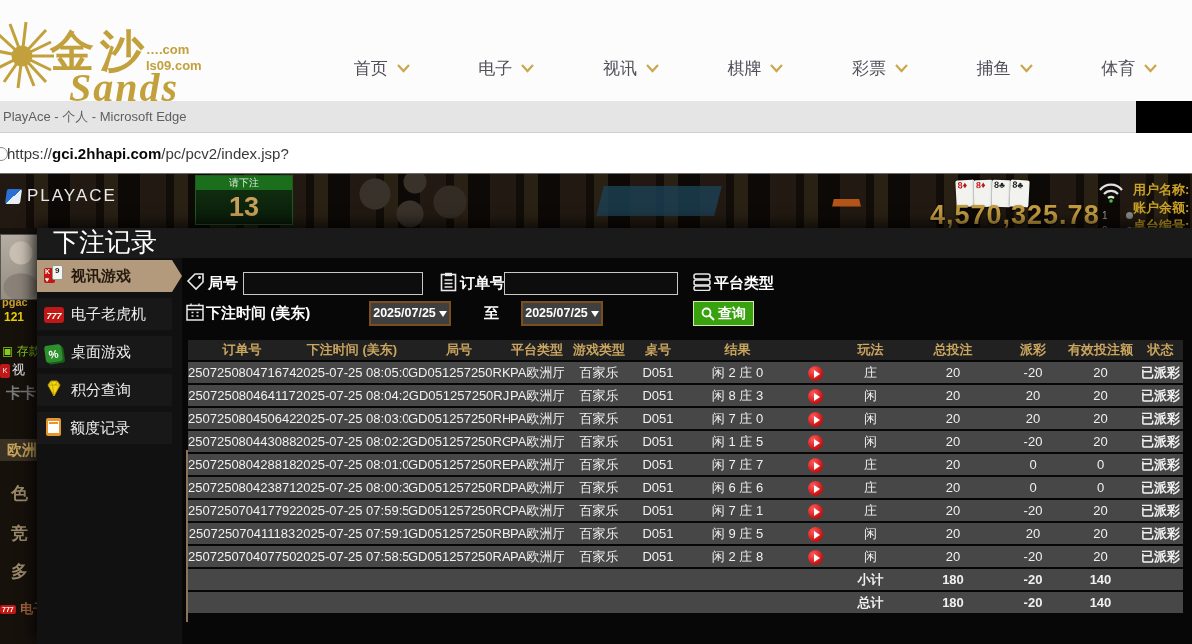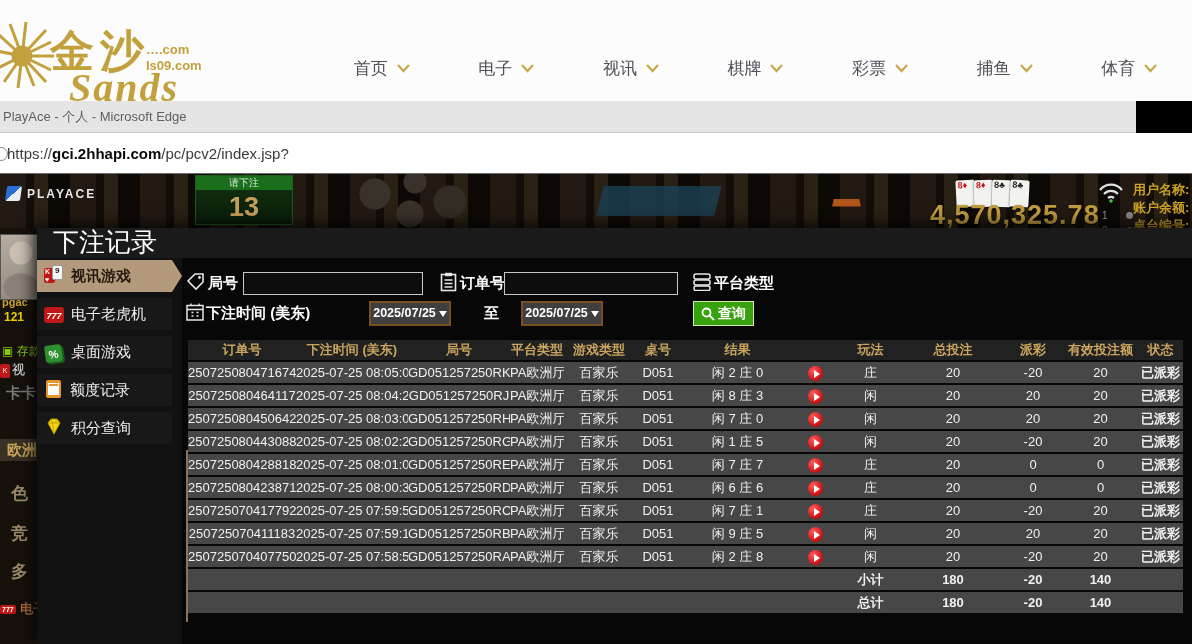--- a/index.html
+++ b/index.html
@@ -37,21 +37,21 @@
                radial-gradient(circle 14px at 55px 40px,#39322a 0 13px,transparent 14px),
                radial-gradient(circle 12px at 60px 8px,#39322a 0 11px,transparent 12px),
                radial-gradient(circle 17px at 95px 28px,#332c24 0 16px,transparent 17px); }
   .blue-wedge { position:absolute; left:600px; top:12px; width:118px; height:30px; background:#1c3e51;
     transform:skewX(-14deg); opacity:.85; }
   .orange-wedge { position:absolute; left:833px; top:24px; width:27px; height:9px; background:#b35418;
     transform:perspective(40px) rotateX(35deg); }
   .playace-bar { position:absolute; left:6px; top:12px; display:flex; align-items:center; gap:6px; }
   .playace-icon { width:15px; height:15px; background:linear-gradient(135deg,#2b6fd4 50%,#e8eef6 50%);
     transform:skewX(-8deg); border-radius:2px; }
-  .playace-text { color:#e9e9e9; font-size:12px; font-weight:bold; letter-spacing:2px; }
+  .playace-text { color:#e9e9e9; font-size:17px; font-weight:normal; letter-spacing:2px; }
   .bet-box { position:absolute; left:195px; top:1px; width:98px; height:50px; border:1px solid #1e5c1e;
     background:linear-gradient(#123312,#0a1c0a); }
   .bet-box .prompt { height:14px; background:#1b6e1b; color:#d8ecd8; font-size:10px; text-align:center; line-height:14px; }
   .bet-box .count { color:#c8a05a; font-size:27px; font-weight:bold; text-align:center; line-height:34px; }
   .cards-8888 { position:absolute; left:956px; top:6px; display:flex; }
   .mini-card { width:19px; height:27px; background:#f2f2ef; border-radius:2px; margin-right:-1px;
     box-shadow:0 0 2px rgba(0,0,0,.7); font-size:9px; font-weight:bold; padding:1px 0 0 2px; line-height:8px; }
   .mini-card.red { color:#c01818; } .mini-card.black { color:#222; }
   .big-balance { position:absolute; left:930px; top:26px; color:#c29b40; font-size:27px; font-weight:bold;
     letter-spacing:1px; text-shadow:0 1px 2px #000; white-space:nowrap; }
@@ -277,29 +277,29 @@
           </div>
           <div class="side-item">
             <span><span class="ic ic-777">777</span></span>
             <span>电子老虎机</span>
           </div>
           <div class="side-item">
             <span><span class="ic ic-table">%</span></span>
             <span>桌面游戏</span>
           </div>
           <div class="side-item">
-            <span><span class="ic ic-doc"></span></span>
-            <span>额度记录</span>
-          </div>
-          <div class="side-item">
             <span><svg class="ic" width="20" height="20" viewBox="0 0 20 20">
                 <path d="M4 6 L7 2 L13 2 L16 6 L10 17 Z" fill="#f5d812" stroke="#b89a00" stroke-width="1"></path>
                 <path d="M4 6 h12 M7 2 L8.5 6 L10 17 M13 2 L11.5 6" stroke="#b89a00" stroke-width="0.8" fill="none"></path>
               </svg></span>
             <span>积分查询</span>
+          </div>
+          <div class="side-item">
+            <span><span class="ic ic-doc"></span></span>
+            <span>额度记录</span>
           </div>
         </div>
       <div class="main">
 
         <svg class="ficon" style="left:4px;top:15px" width="19" height="19" viewBox="0 0 19 19">
           <path d="M2 8 L9 1 L17 1 L17 9 L10 16 Z" fill="none" stroke="#e8e8e8" stroke-width="1.6"></path>
             <circle cx="13.5" cy="4.5" r="1.4" fill="#e8e8e8"></circle>
         </svg>
         <span class="flabel" style="left:26px;top:16px">局号</span>
         <input class="txt-input" style="left: 61px; top: 14px; width: 180px;" value="">

